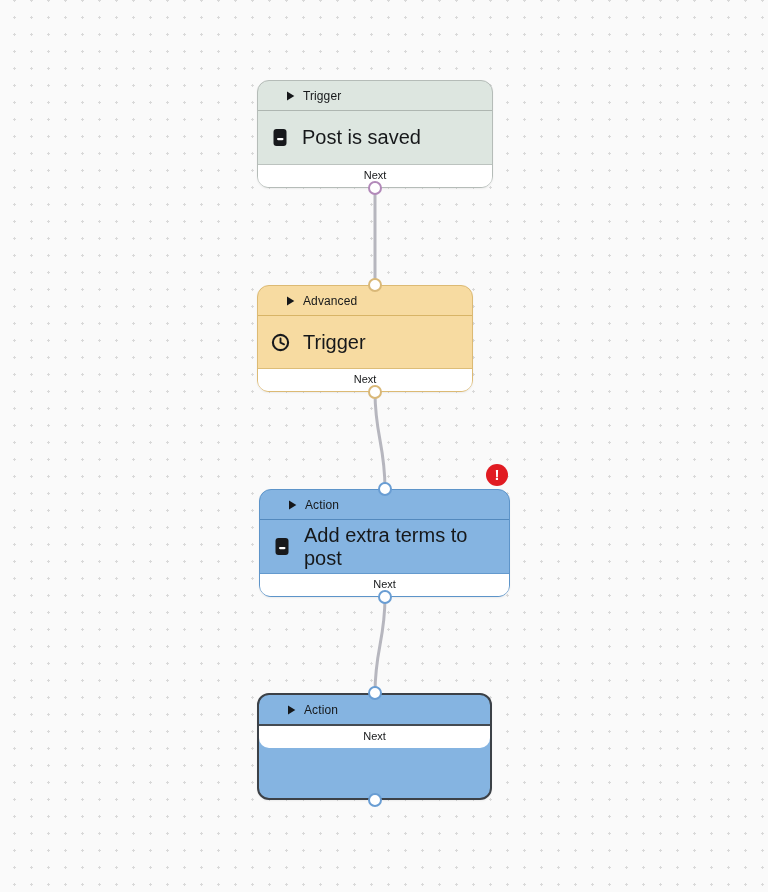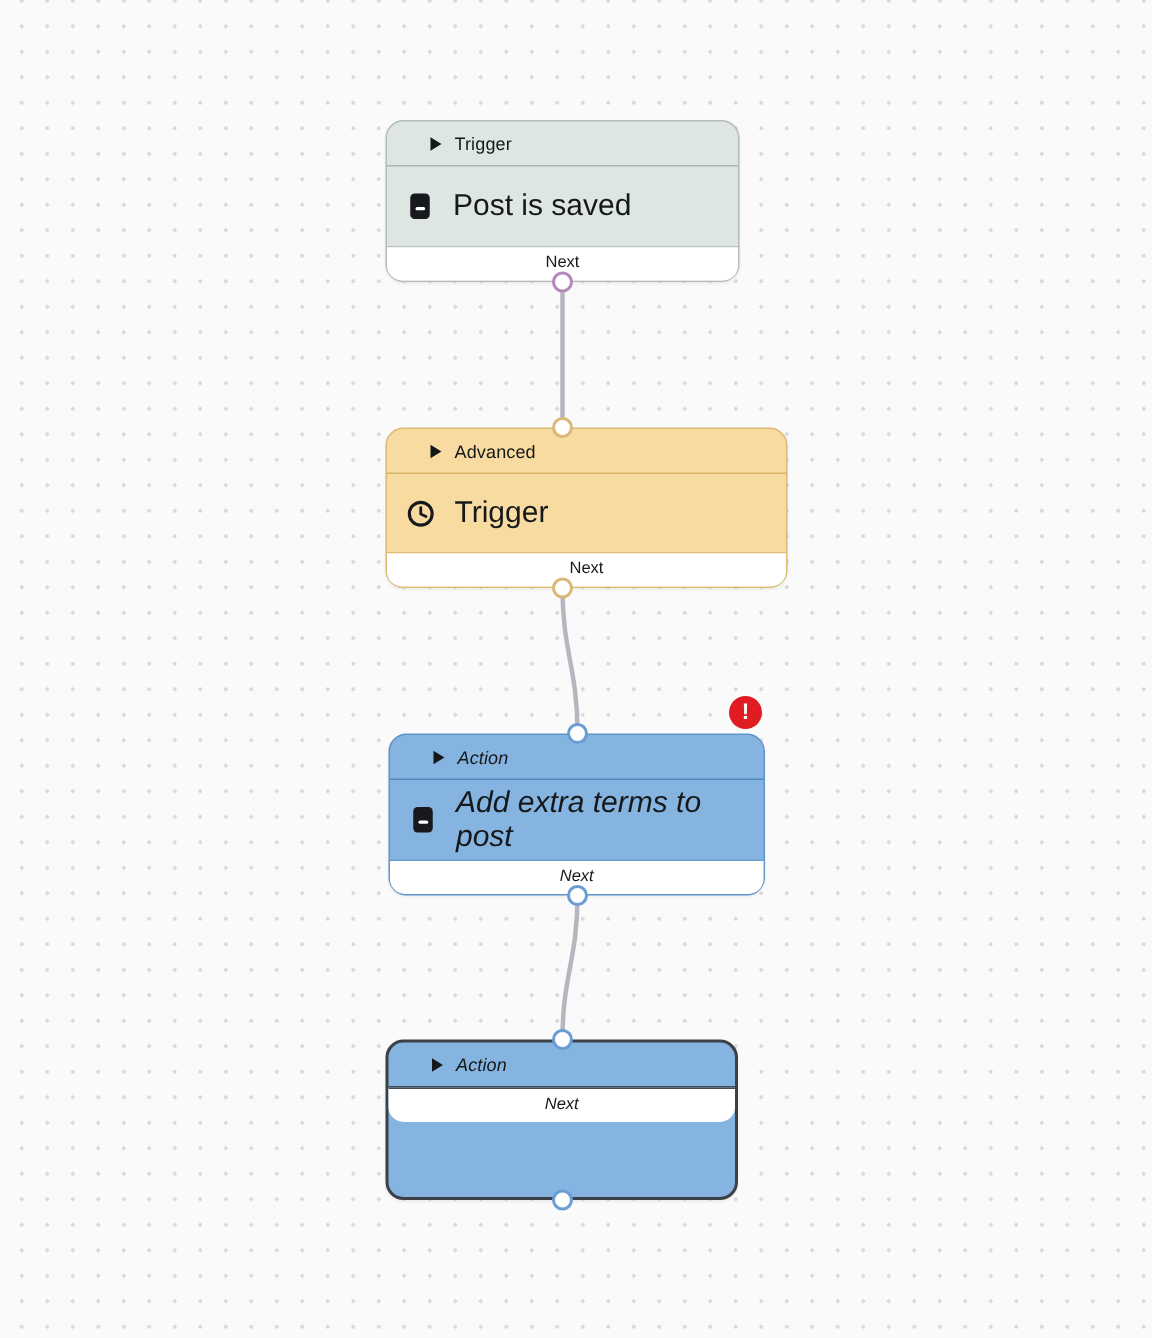--- a/index.html
+++ b/index.html
@@ -41,31 +41,31 @@
 
   
   .t-trigger{background:#dde6e0;border-color:#b5bcb8;}
   .t-trigger .node-header{border-color:#aeb6b1;}
   .t-trigger .node-footer{border-color:#bcc3bf;}
   
   .t-advanced{background:#f7dba1;border-color:#dcba74;}
   .t-advanced .node-header{border-color:#d8b466;}
   .t-advanced .node-footer{border-color:#ddbd78;}
   
-  .t-action{background:#85b4e1;border-color:#5d94c9;font-style:italic;}
+  .t-action{background:#85b4e1;border-color:#5d94c9;}
   .t-action .node-header{border-color:#5389bd;}
   .t-action .node-footer{border-color:#649ace;}
   
   .node.selected{border:2px solid #3c4147;}
   .node.selected .node-header{border-color:#454b52;}
   .node.selected .node-footer{border-color:#454b52;}
 
   
   .n1{left:257px;top:80px;width:236px;height:108px;}
-  .n2{left:257px;top:285px;width:268px;height:107px;}
+  .n2{left:257px;top:285px;width:216px;height:107px;}
   .n3{left:259px;top:489px;width:251px;height:108px;}
   .n4{left:257px;top:693px;width:235px;height:107px;}
 
   .port{
     position:absolute;z-index:3;box-sizing:border-box;
     width:14px;height:14px;border-radius:50%;
     background:#ffffff;border:2.5px solid;
   }
   .port-purple{border-color:#b289b9;}
   .port-tan{border-color:#d9b878;}

